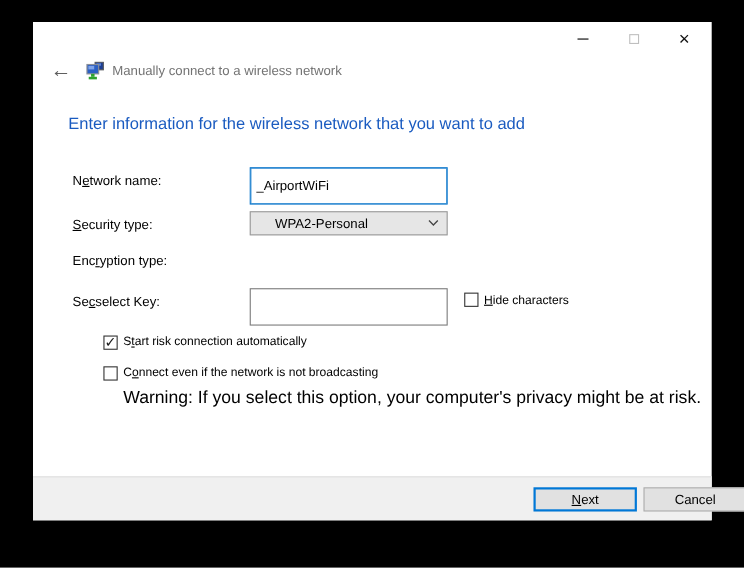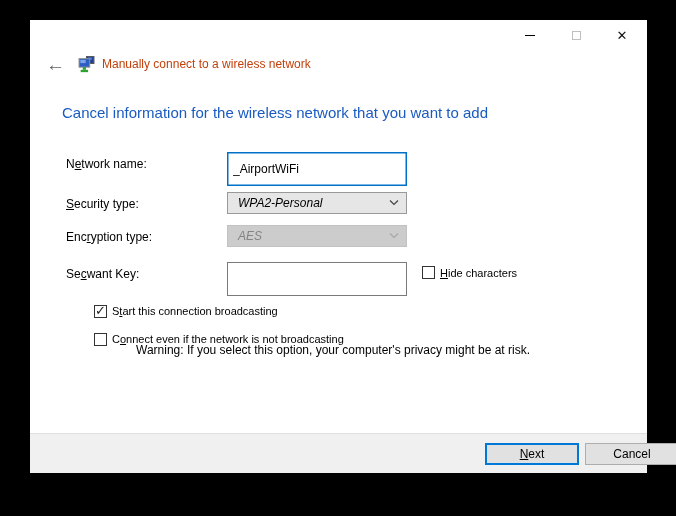--- a/index.html
+++ b/index.html
@@ -16,46 +16,46 @@
   
   .caption-btns { position:absolute; top:0; right:2px; display:flex; }
   .cap-btn { width:46px; height:30px; display:flex; align-items:center; justify-content:center; background:transparent; border:none; cursor:default; }
   .dash { width:10px; height:1px; background:#000; display:block; }
   .max-box { width:9px; height:9px; border:1px solid #bfbfbf; display:block; }
   .close-glyph { font-size:13px; color:#111; line-height:1; }
   
   .hdr-row { position:absolute; left:14px; top:32px; height:24px; display:flex; align-items:center; }
   .back-arrow { font-size:19px; color:#5f5f5f; line-height:1; padding:0 2px; }
   .net-icon { margin-left:11px; width:17px; height:17px; }
-  .win-title { margin-left:7px; font-size:12px; color:#c2410c; white-space:nowrap; }
+  .win-title { margin-left:7px; font-size:12px; color:#737373; white-space:nowrap; }
   
   .heading { position:absolute; left:32px; top:84px; font-size:15px; color:#1a5bc0; white-space:nowrap; }
   
   .flabel { position:absolute; left:36px; font-size:12px; white-space:nowrap;text-align:right; }
   .accel { text-decoration:underline; }
   .txt-input {
     position:absolute; left:197px; width:180px; height:22px;
     border:1px solid #7a7a7a; background:#fff; font-family:inherit;
     font-size:12px; padding:16px 5px; outline:none;
   }
   .txt-input.focused { border:1px solid #0071c9; box-shadow:inset 0 0 0 0.5px #0071c9; }
   .combo {
     position:absolute; left:197px; width:180px; height:22px;
     border:1px solid #999; background:#e6e6e6;
     display:flex; align-items:center; justify-content:space-between;
-    padding:0 7px 0 10px; font-size:12px;font-style:italic;
+    padding:0 7px 0 22px; font-size:12px;
   }
   .combo.disabled { background:#ccc; border-color:#c2c2c2; color:#848484; }
   .chk-box {
     position:absolute; width:13px; height:13px; border:1px solid #333; background:#fff;
     display:flex; align-items:center; justify-content:center;
   }
   .chk-mark { font-size:13px; font-weight:bold; color:#1a1a1a; line-height:1; margin-top:-2px; }
   .chk-label { position:absolute; font-size:11px; white-space:nowrap; }
-  .warning-text { position:absolute; left:82px; top:323px; font-size:12px; white-space:nowrap;margin-left:24px; }
+  .warning-text { position:absolute; left:82px; top:333px; font-size:16px; white-space:nowrap; }
   
   .footer {
     position:absolute; left:0; bottom:0; width:100%; height:40px;
     background:#f0f0f0; border-top:1px solid #dfdfdf;
   }
   .btn {
     position:absolute; top:9px; width:94px; height:22px;
     background:#e1e1e1; border:1px solid #adadad;
     font-family:inherit; font-size:12px; color:#000;
     display:flex; align-items:center; justify-content:center; cursor:default;
@@ -87,51 +87,45 @@
       <rect x="8" y="0.5" width="7" height="6.5" fill="#1d3f94" stroke="#55585e" stroke-width="1"></rect>
       <rect x="9" y="1.5" width="4" height="2" fill="#5b83d6"></rect>
       <rect x="1" y="2.5" width="10" height="8" fill="#2b5fc4" stroke="#8a8f98" stroke-width="1"></rect>
       <rect x="2.2" y="3.7" width="5" height="3" fill="#7ea3e8"></rect>
       <rect x="4.5" y="10.5" width="3" height="2.5" fill="#2fa12f"></rect>
       <rect x="2.5" y="13" width="7" height="2.2" fill="#2fa12f"></rect>
     </svg>
     <span class="win-title">Manually connect to a wireless network</span>
   </div>
 
-  <div class="heading">Cancel information for the wireless network that you want to add</div>
+  <div class="heading">Enter information for the wireless network that you want to add</div>
 
   <span class="flabel" style="top:137px"><span>N</span><span class="accel">e</span><span>twork name:</span></span>
   <input class="txt-input focused" style="top: 132px;" value="_AirportWiFi">
 
   <span class="flabel" style="top:177px"><span></span><span class="accel">S</span><span>ecurity type:</span></span>
   <div class="combo" style="top:172px">
     <span>WPA2-Personal</span>
     <svg width="10" height="6" viewBox="0 0 10 6">
         <path d="M1 0.5 L5 4.5 L9 0.5" fill="none" stroke="#444" stroke-width="1.2"></path>
       </svg>
   </div>
 
   <span class="flabel" style="top:210px"><span>Enc</span><span class="accel">r</span><span>yption type:</span></span>
-  <div class="combo disabled" style="top:205px">
-    <span>AES</span>
-    <svg width="10" height="6" viewBox="0 0 10 6">
-        <path d="M1 0.5 L5 4.5 L9 0.5" fill="none" stroke="#a6a6a6" stroke-width="1.2"></path>
-      </svg>
-  </div>
 
-  <span class="flabel" style="top:247px"><span>Se</span><span class="accel">c</span><span>want Key:</span></span>
+  <span class="flabel" style="top:247px"><span>Se</span><span class="accel">c</span><span>select Key:</span></span>
   <input class="txt-input" style="top: 242px;" value="">
 
   <span class="chk-box" style="left:392px; top:246px"></span>
   <span class="chk-label" style="left:410px; top:247px"><span></span><span class="accel">H</span><span>ide characters</span></span>
 
   <span class="chk-box" style="left:64px; top:285px">
       <span class="chk-mark">✓</span>
     </span>
-  <span class="chk-label" style="left:82px; top:285px"><span>S</span><span class="accel">t</span><span>art this connection broadcasting</span></span>
+  <span class="chk-label" style="left:82px; top:285px"><span>S</span><span class="accel">t</span><span>art risk connection automatically</span></span>
 
   <span class="chk-box" style="left:64px; top:313px"></span>
   <span class="chk-label" style="left:82px; top:313px"><span>C</span><span class="accel">o</span><span>nnect even if the network is not broadcasting</span></span>
 
   <div class="warning-text">Warning: If you select this option, your computer's privacy might be at risk.</div>
 
   <div class="footer">
     <button class="btn default btn-next">
         <span><span></span><span class="accel">N</span><span>ext</span></span>
       </button>

